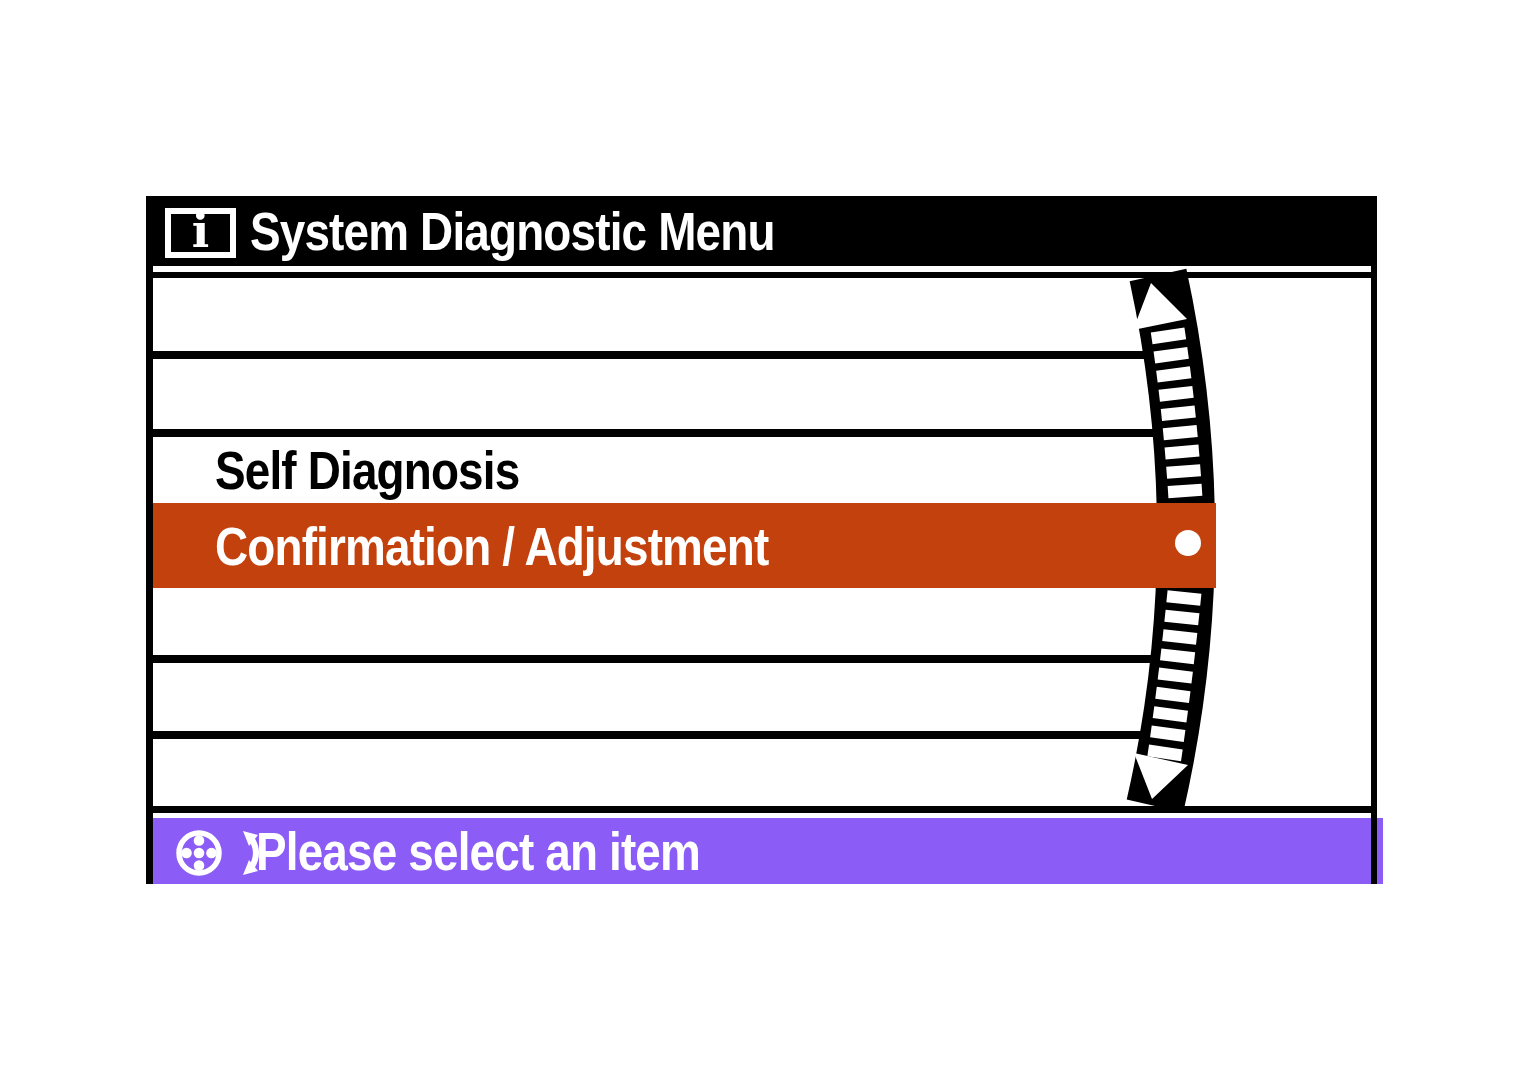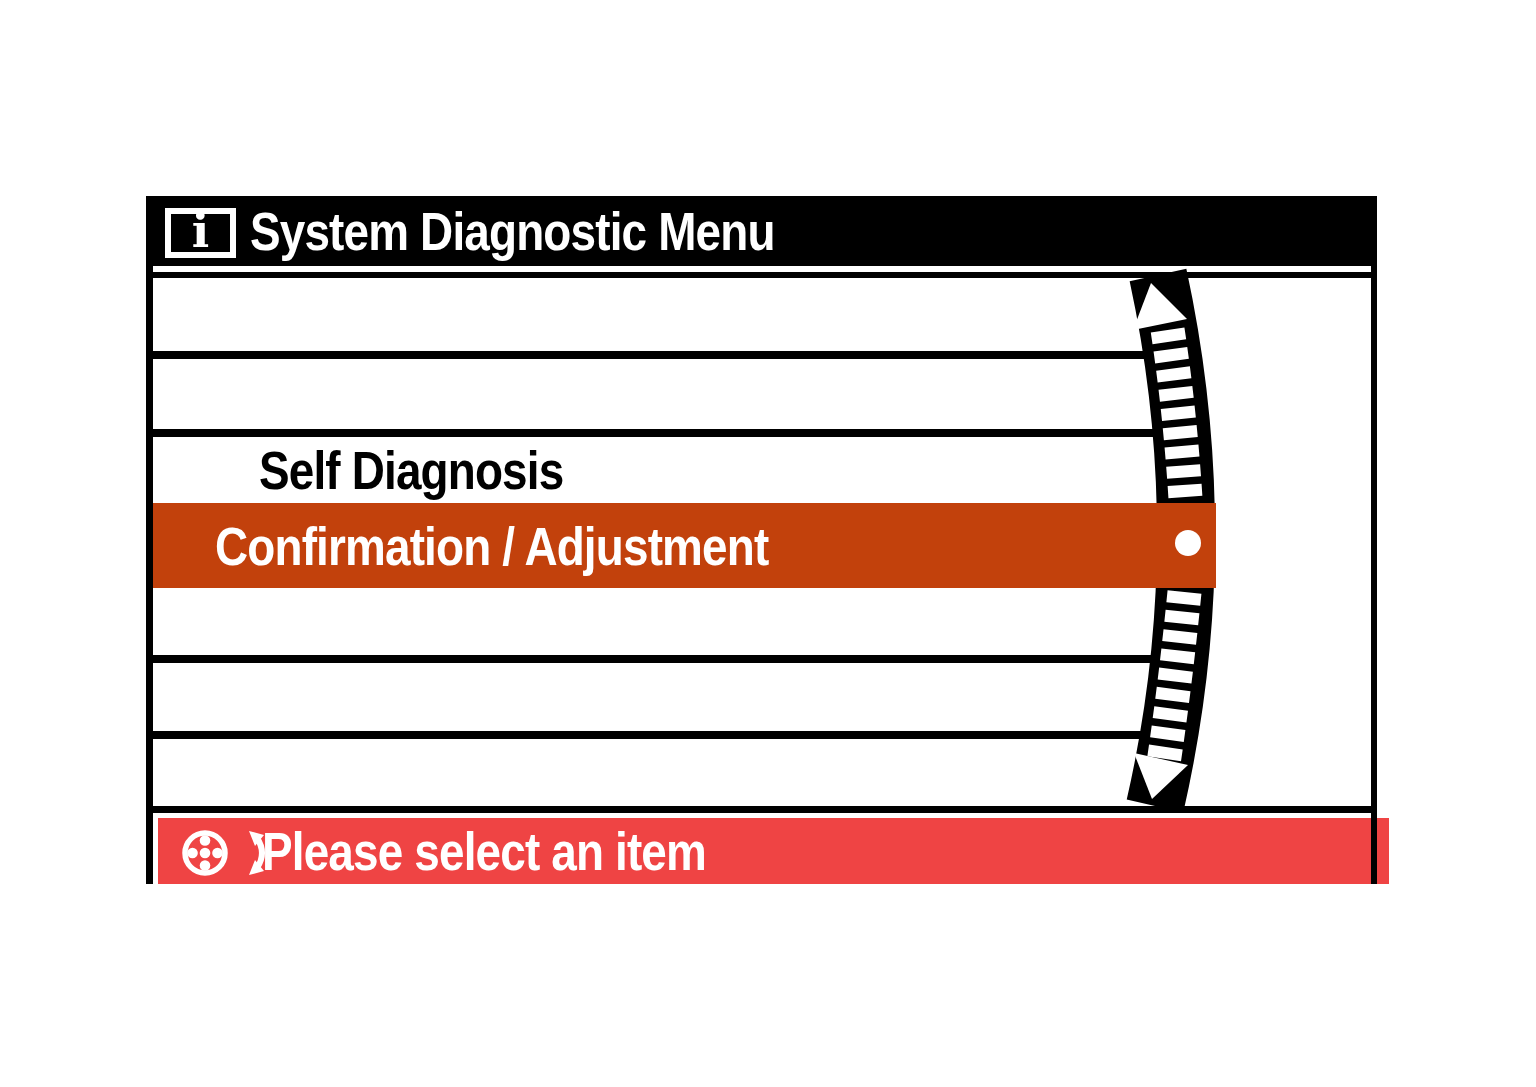--- a/index.html
+++ b/index.html
@@ -38,21 +38,21 @@
   }
   .row.selected{left:7px;width:1063px;background:#c2410c;z-index:3;}
   .row.selected .row-label{color:#fff;}
   .sep{position:absolute;left:7px;width:1037px;height:8px;background:#000;z-index:1;}
   .arc-svg{position:absolute;left:0;top:0;width:1231px;height:688px;z-index:2;pointer-events:none;}
   .sel-dot{
     position:absolute;left:1022px;top:27px;width:26px;height:26px;border-radius:50%;
     background:#fff;z-index:4;
   }
   
-  .status-bar{position:absolute;left:12px;top:622px;width:1231px;height:66px;background:#ef4444;}
+  .status-bar{position:absolute;left:6px;top:622px;width:1231px;height:66px;background:#8b5cf6;}
   .status-icon{position:absolute;left:18px;top:3px;}
   .status-text{
     position:absolute;left:104px;top:0;height:66px;line-height:66px;color:#fff;
     font-size:54px;font-weight:700;letter-spacing:-1px;white-space:nowrap;
     transform:scaleX(0.85);transform-origin:left center;
   }
 </style>
 </head>
 <body>
 
@@ -71,21 +71,21 @@
     <div class="row" style="top:82px;height:73px;">
       <div class="row-label"></div>
     </div>
     <div class="sep" style="top:155px;"></div>
 
     <div class="row" style="top:163px;height:70px;">
       <div class="row-label"></div>
     </div>
     <div class="sep" style="top:233px;"></div>
 
-    <div class="row" style="top:241px;height:66px;margin-left:44px;">
+    <div class="row" style="top:241px;height:66px;">
       <div class="row-label">Self Diagnosis</div>
     </div>
 
     <svg class="arc-svg" viewBox="146 196 1231 688">
       <path d="M1158 275 Q1215.5 541 1155 806" stroke="#000" stroke-width="58" fill="none"></path>
       <path d="M1167.6 330 Q1180 412 1185.4 497" stroke="#fff" stroke-width="34" fill="none" stroke-dasharray="12 7.5"></path>
       <path d="M1184.5 592 Q1176 678 1164 760" stroke="#fff" stroke-width="34" fill="none" stroke-dasharray="12 7.5"></path>
       <polygon points="1151,283 1133,330 1187,319" fill="#fff"></polygon>
       <polygon points="1152,799 1134,753 1188,765" fill="#fff"></polygon>
     </svg>

